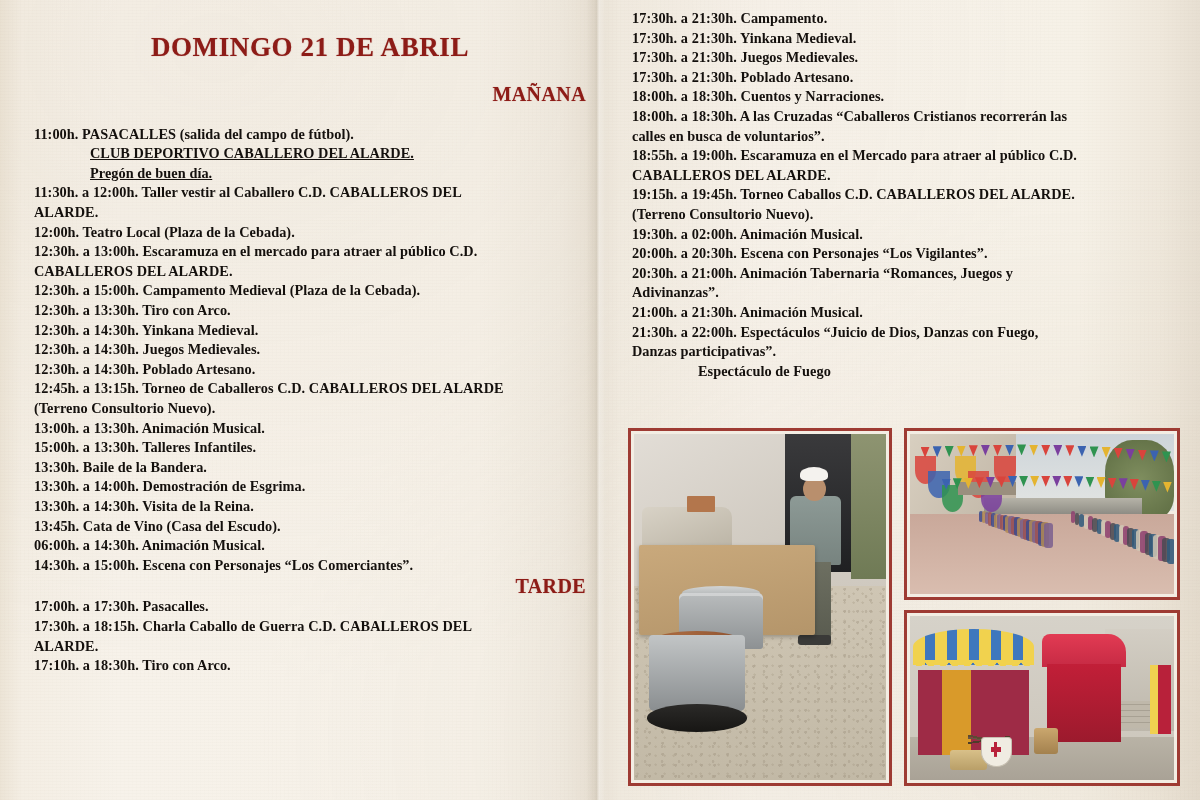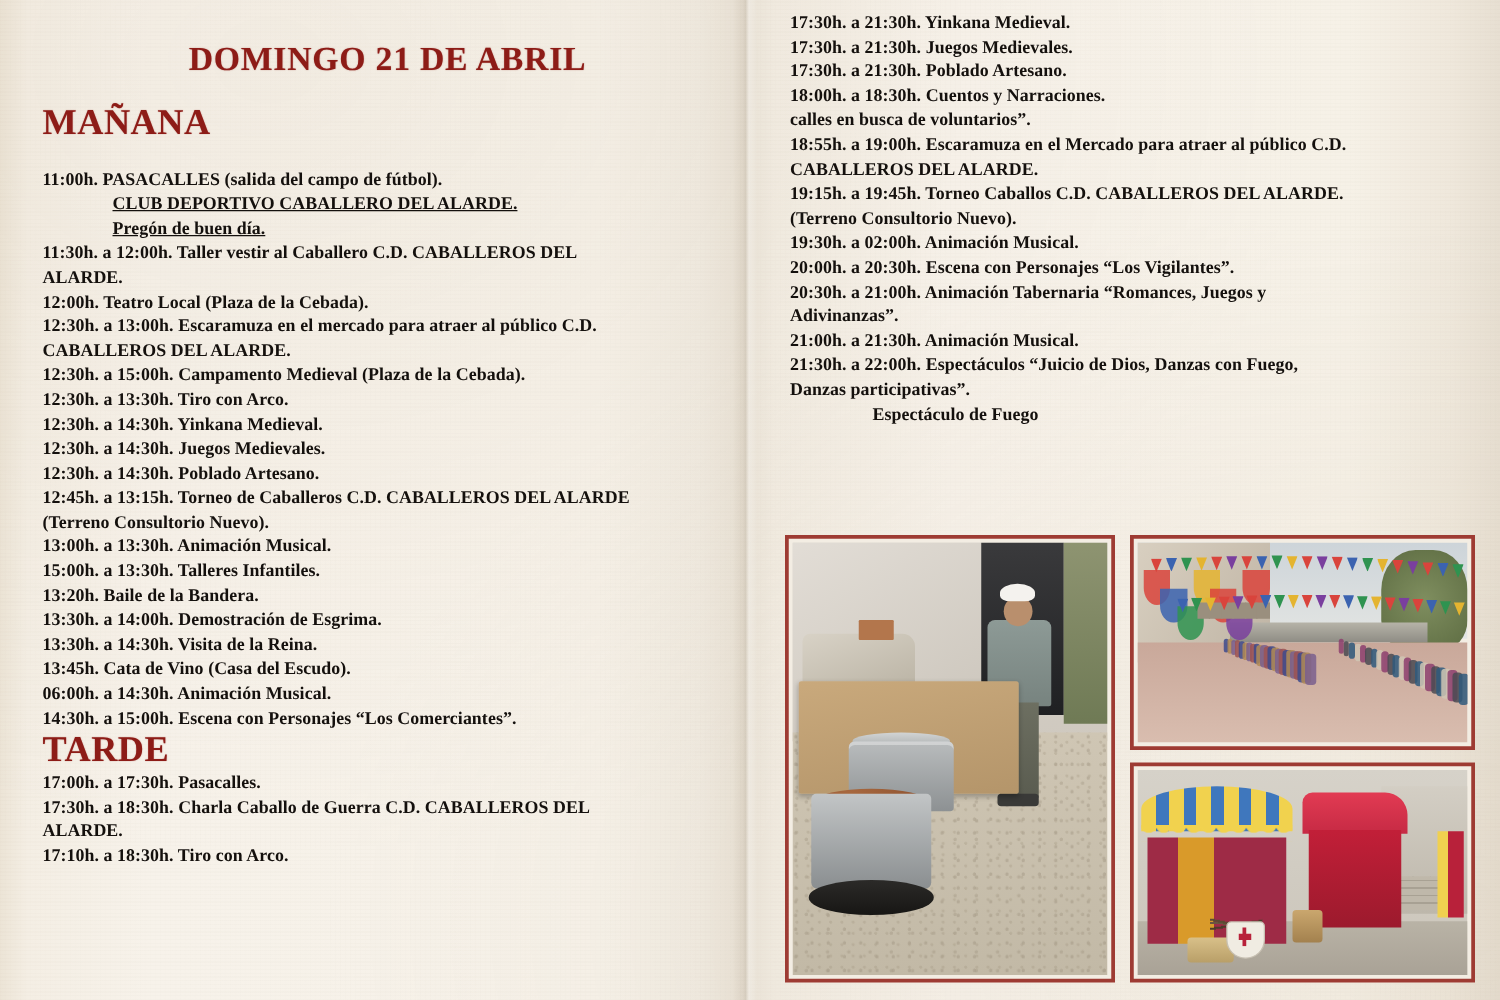--- a/index.html
+++ b/index.html
@@ -78,23 +78,23 @@
     text-align: center;
     margin: 0;
     padding: 33px 0 0 0;
     line-height: 1.1;
     text-shadow: 0 0 1px rgba(141,28,23,.5);
   }
   h2.session-title {
     color: #8d1c17;
     font-family: "Liberation Serif", serif;
     font-weight: bold;
-    font-size: 29px;
+    font-size: 20px;
     letter-spacing: .4px;
-    text-align: left;
+    text-align: right;
     margin: 0;
     line-height: 1.1;
     text-shadow: 0 0 1px rgba(141,28,23,.45);
   }
   #mañana-heading { padding: 20px 0 0 0; }
   #tarde-heading  { padding: 0; }
 
   ul.entries {
     list-style: none;
     margin: 0;
@@ -273,44 +273,46 @@
         <li>CABALLEROS DEL ALARDE.</li>
         <li>12:30h. a 15:00h. Campamento Medieval (Plaza de la Cebada).</li>
         <li>12:30h. a 13:30h. Tiro con Arco.</li>
         <li>12:30h. a 14:30h. Yinkana Medieval.</li>
         <li>12:30h. a 14:30h. Juegos Medievales.</li>
         <li>12:30h. a 14:30h. Poblado Artesano.</li>
         <li>12:45h. a 13:15h. Torneo de Caballeros C.D. CABALLEROS DEL ALARDE</li>
         <li>(Terreno Consultorio Nuevo).</li>
         <li>13:00h. a 13:30h. Animación Musical.</li>
         <li>15:00h. a 13:30h. Talleres Infantiles.</li>
-        <li>13:20h. Baile de la Bandera.</li>
+        <li>13:30h. Baile de la Bandera.</li>
         <li>13:30h. a 14:00h. Demostración de Esgrima.</li>
         <li>13:30h. a 14:30h. Visita de la Reina.</li>
         <li>13:45h. Cata de Vino (Casa del Escudo).</li>
         <li>06:00h. a 14:30h. Animación Musical.</li>
         <li>14:30h. a 15:00h. Escena con Personajes “Los Comerciantes”.</li>
       </ul>
 
     <h2 class="session-title" id="tarde-heading">TARDE</h2>
 
     <ul class="entries" id="afternoon-left-list">
         <li>17:00h. a 17:30h. Pasacalles.</li>
-        <li>17:30h. a 18:30h. Charla Caballo de Guerra C.D. CABALLEROS DEL</li>
+        <li>17:30h. a 18:15h. Charla Caballo de Guerra C.D. CABALLEROS DEL</li>
         <li>ALARDE.</li>
         <li>17:10h. a 18:30h. Tiro con Arco.</li>
       </ul>
   </div>
 
   <div class="col" id="col-right">
     <ul class="entries" id="right-list">
+        <li>17:30h. a 21:30h. Campamento.</li>
         <li>17:30h. a 21:30h. Yinkana Medieval.</li>
         <li>17:30h. a 21:30h. Juegos Medievales.</li>
         <li>17:30h. a 21:30h. Poblado Artesano.</li>
         <li>18:00h. a 18:30h. Cuentos y Narraciones.</li>
+        <li>18:00h. a 18:30h. A las Cruzadas “Caballeros Cristianos recorrerán las</li>
         <li>calles en busca de voluntarios”.</li>
         <li>18:55h. a 19:00h. Escaramuza en el Mercado para atraer al público C.D.</li>
         <li>CABALLEROS DEL ALARDE.</li>
         <li>19:15h. a 19:45h. Torneo Caballos C.D. CABALLEROS DEL ALARDE.</li>
         <li>(Terreno Consultorio Nuevo).</li>
         <li>19:30h. a 02:00h. Animación Musical.</li>
         <li>20:00h. a 20:30h. Escena con Personajes “Los Vigilantes”.</li>
         <li>20:30h. a 21:00h. Animación Tabernaria “Romances, Juegos y</li>
         <li>Adivinanzas”.</li>
         <li>21:00h. a 21:30h. Animación Musical.</li>

